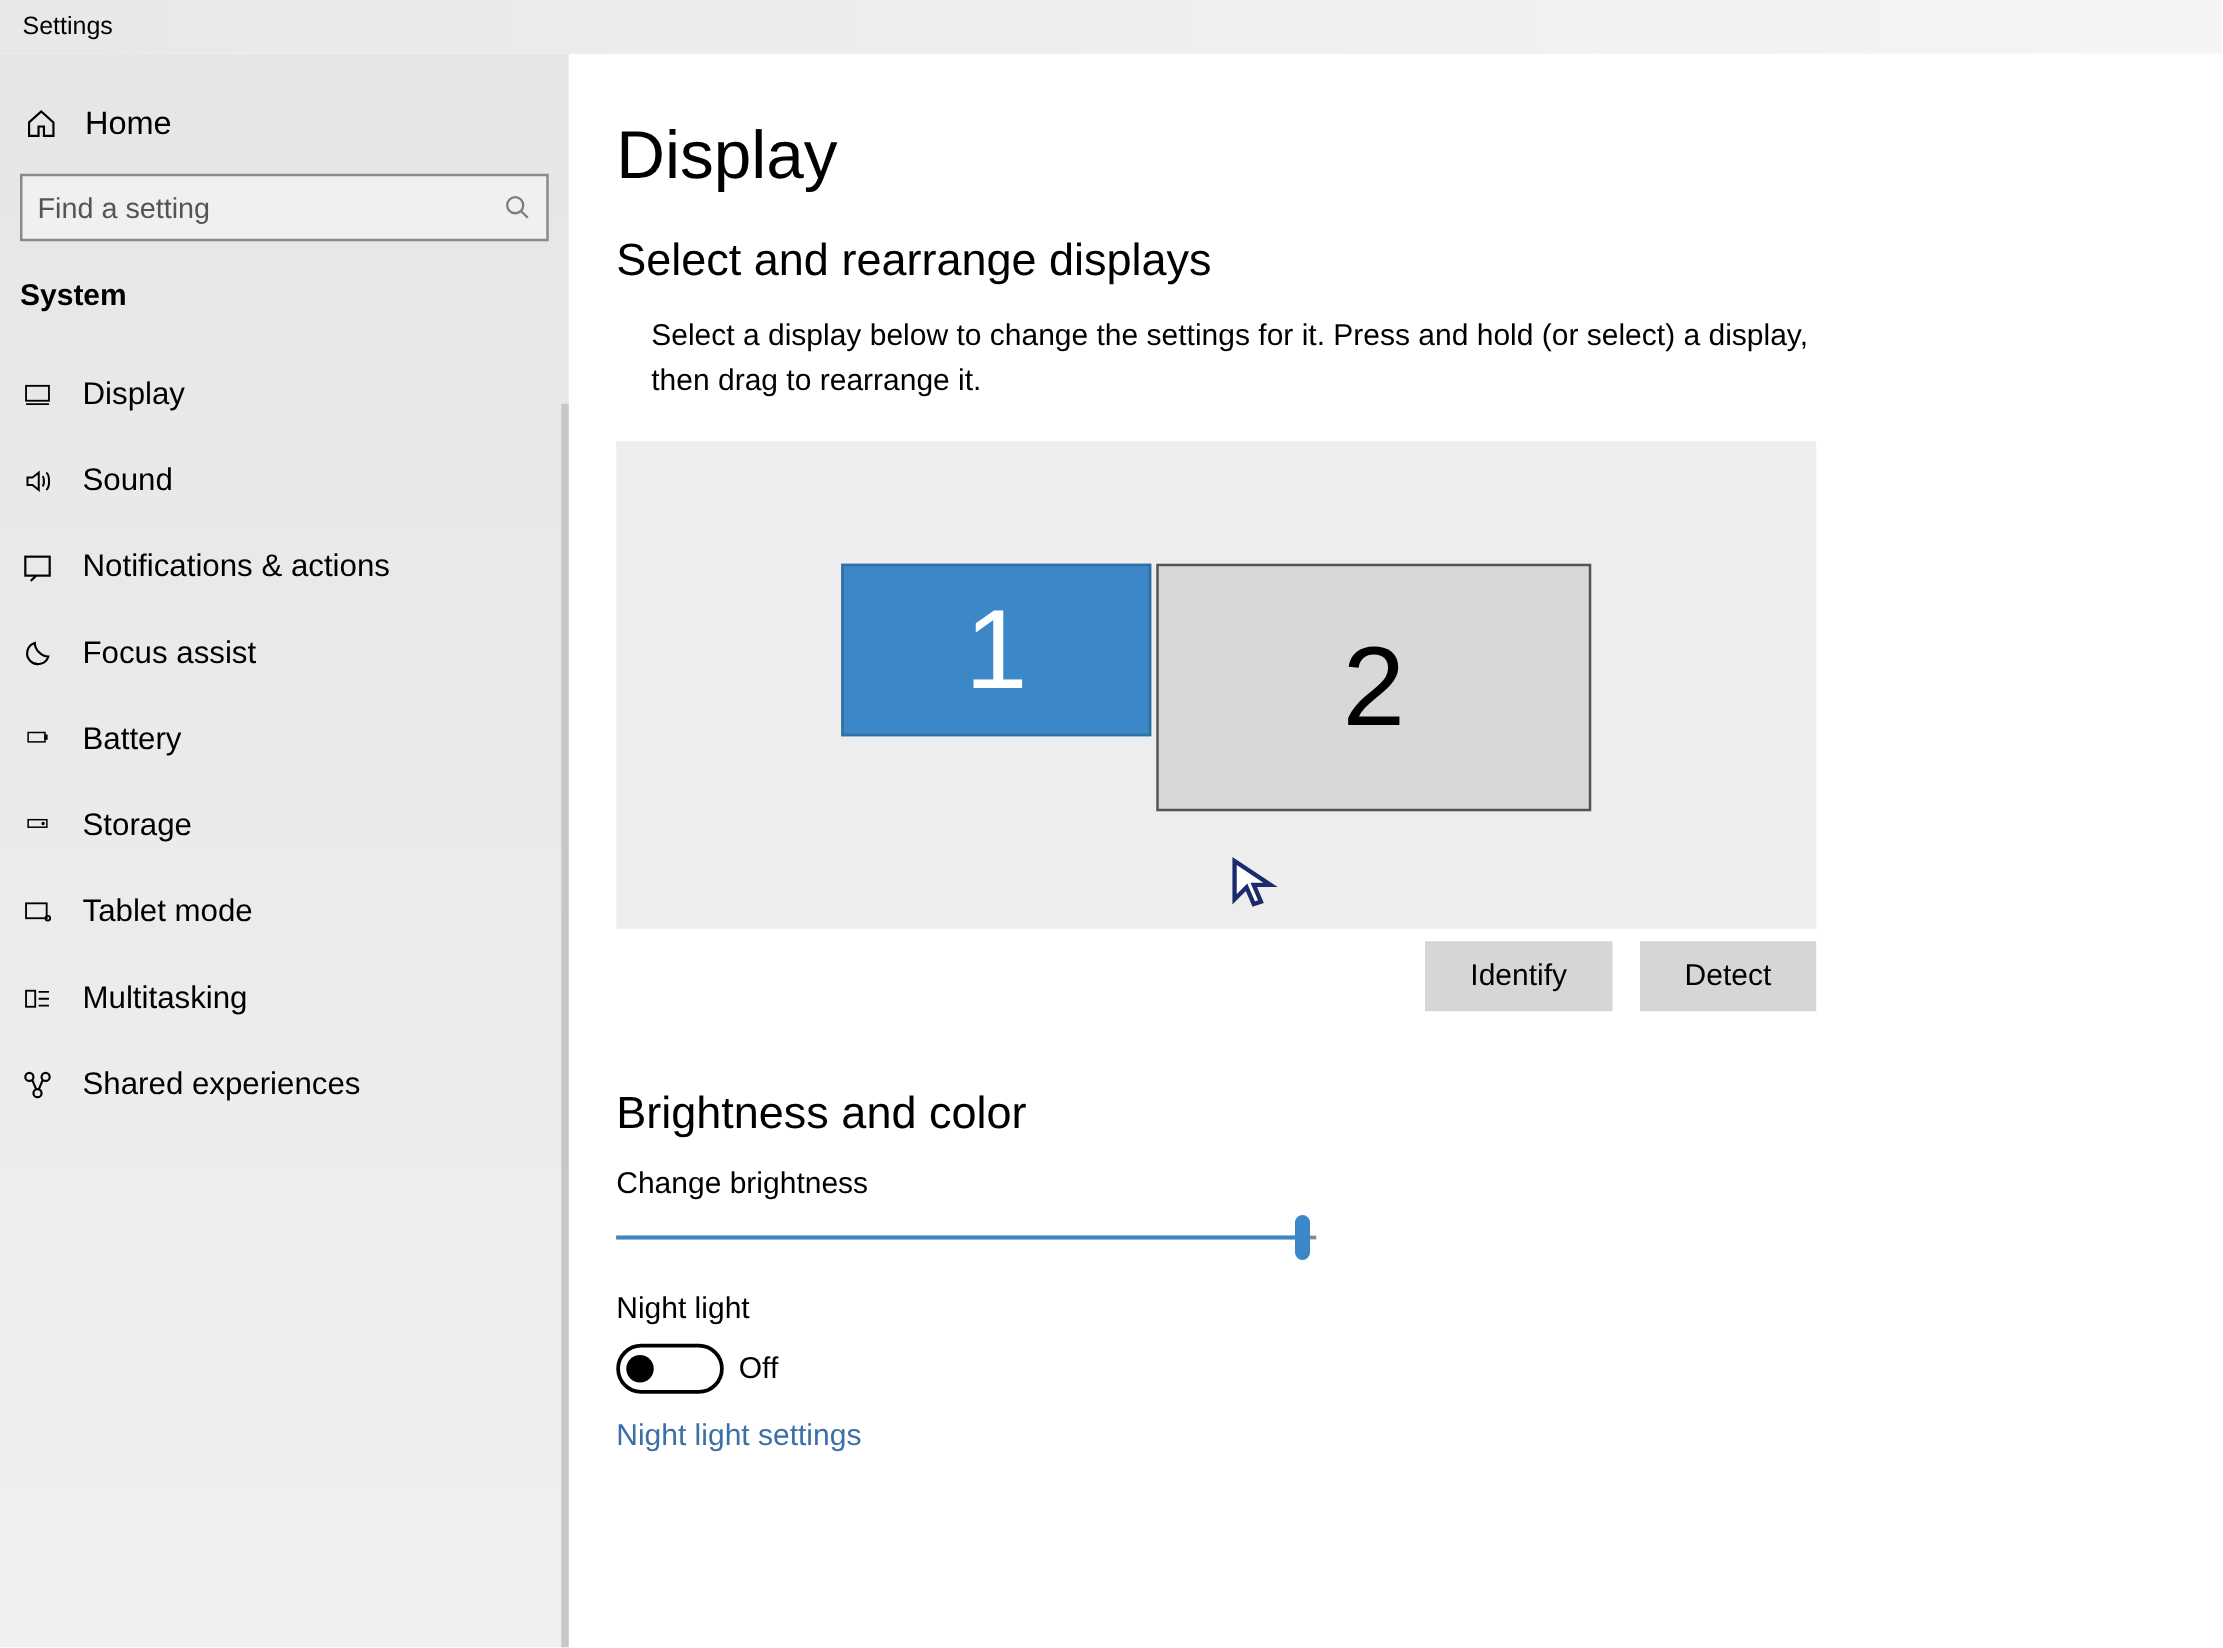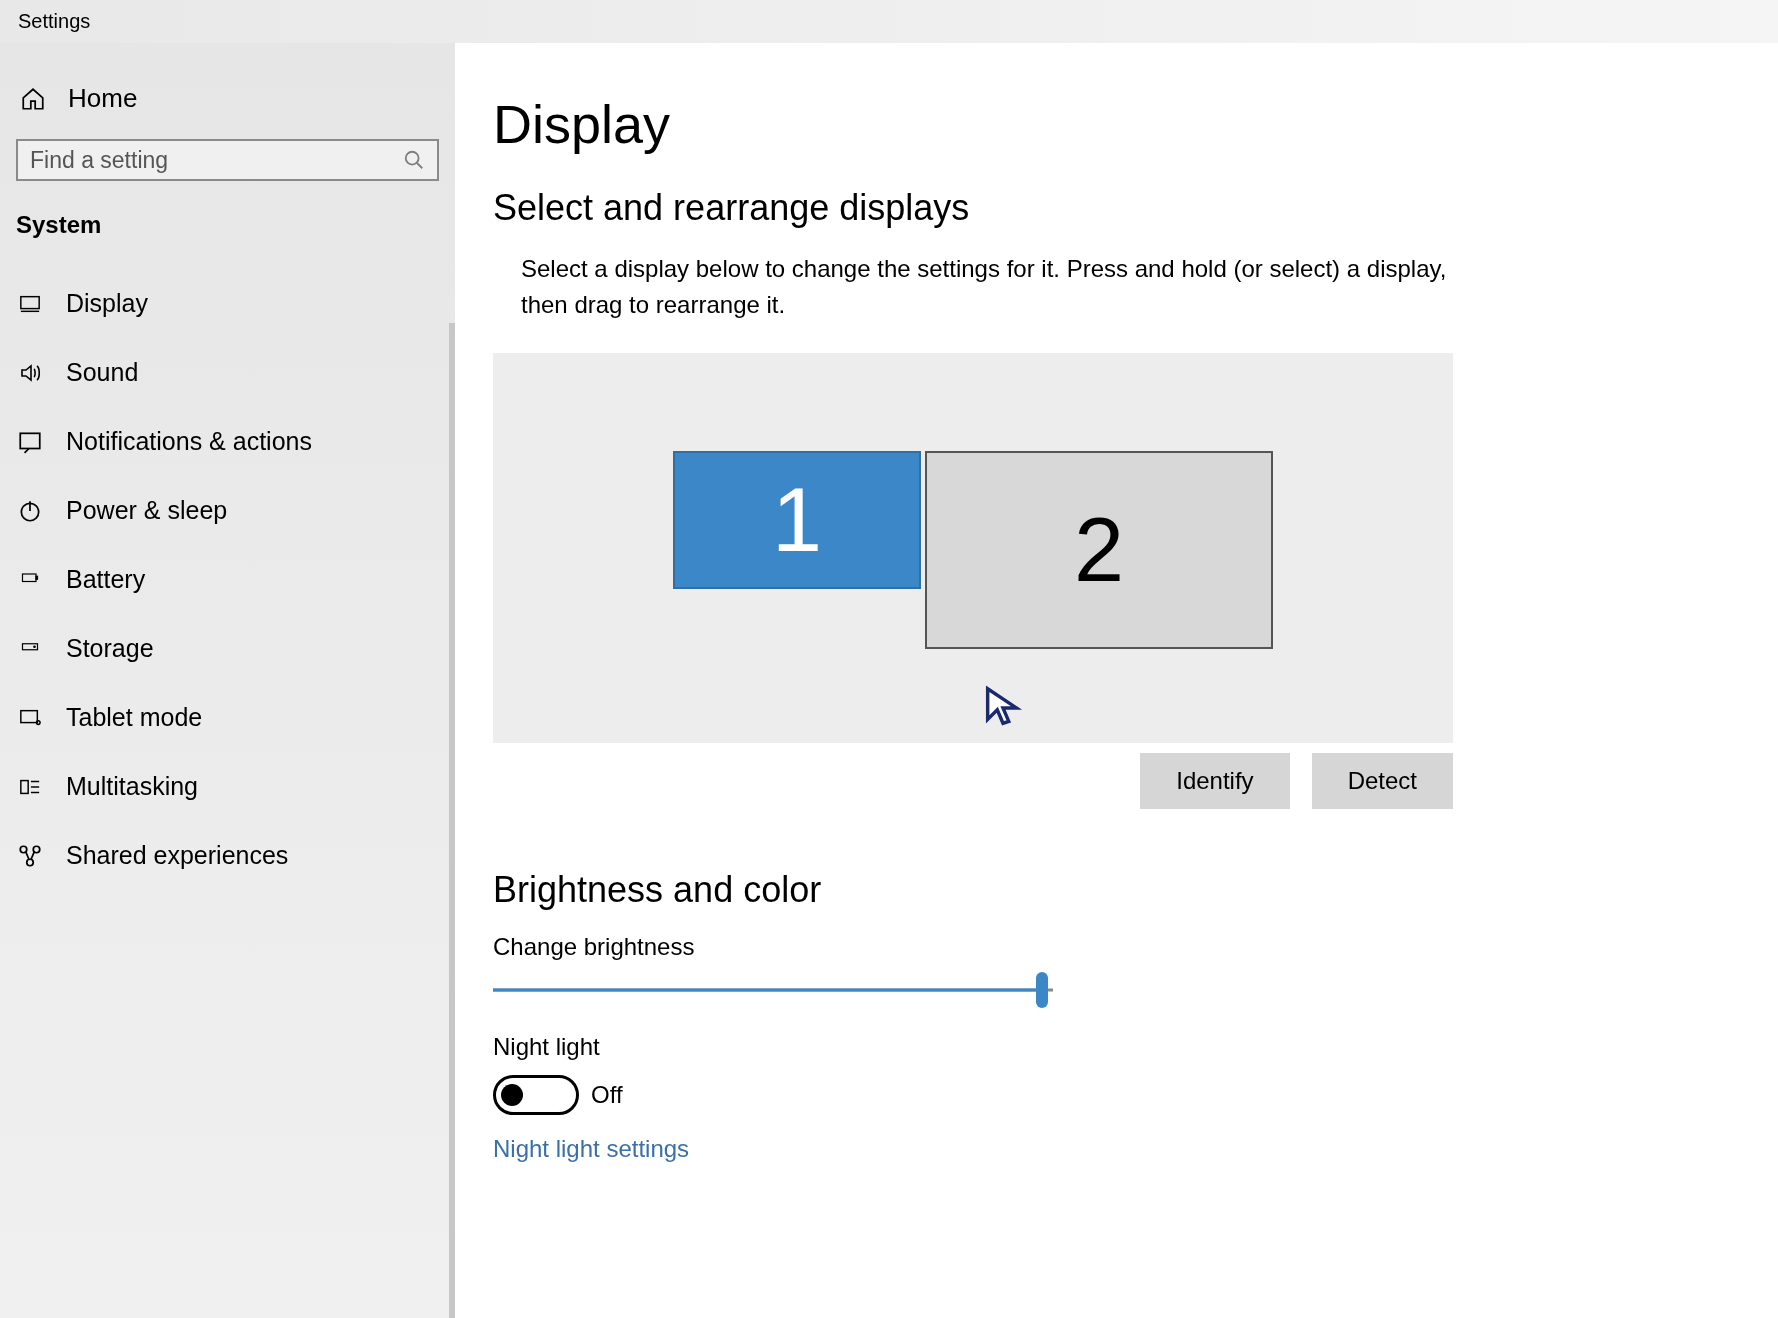--- a/index.html
+++ b/index.html
@@ -48,21 +48,21 @@
 }
 .home-row .icon { width: 26px; height: 26px; display:flex; align-items:center; justify-content:center;}
 .search-wrap {
   padding: 0 16px 30px 16px;
 }
 .search-box {
   display: flex;
   align-items: center;
   border: 2px solid #8a8a8a;
   background: rgba(255,255,255,0.4);
-  height: 42px;
+  height: 54px;
   padding: 0 12px;
 }
 .search-box input {
   flex: 1;
   border: none;
   background: transparent;
   font-size: 23px;
   color: #555;
   outline: none;
 }
@@ -274,25 +274,24 @@
           <svg viewBox="0 0 24 24" width="26" height="26" fill="none" stroke="#000" stroke-width="1.6">
             <rect x="3" y="4" width="18" height="14"></rect>
             <path d="M7 22l4-4"></path>
           </svg>
         </span>
       <span>Notifications &amp; actions</span>
     </div>
     <div class="nav-item">
       <span class="icon">
           <svg viewBox="0 0 24 24" width="26" height="26" fill="none" stroke="#000" stroke-width="1.6">
-            <circle cx="12" cy="13" r="8"></circle>
-            <line x1="12" y1="3" x2="12" y2="12"></line>
-          </svg>
-        </span>
-      <span>Power &amp; sleep</span>
+            <path d="M20 14A8 8 0 1 1 10 4c0 5 5 10 10 10z"></path>
+          </svg>
+        </span>
+      <span>Focus assist</span>
     </div>
     <div class="nav-item">
       <span class="icon">
           <svg viewBox="0 0 24 24" width="28" height="18" fill="none" stroke="#000" stroke-width="1.6">
             <rect x="2" y="4" width="18" height="10"></rect>
             <rect x="20" y="7" width="2" height="4" fill="#000"></rect>
           </svg>
         </span>
       <span>Battery</span>
     </div>

